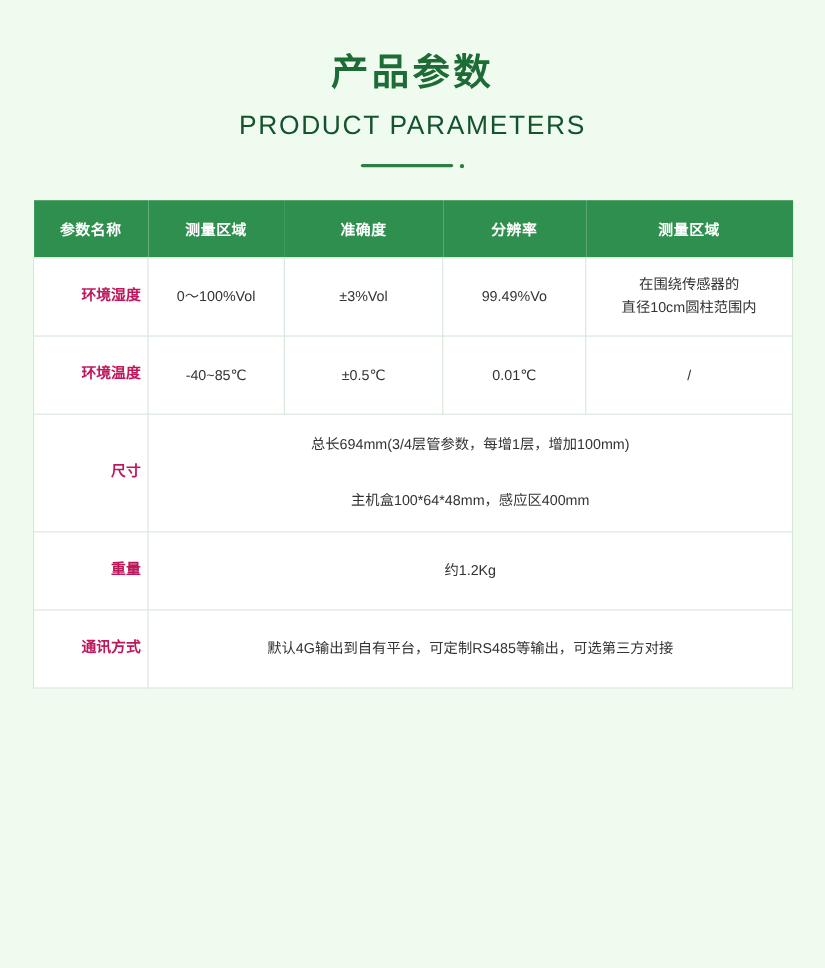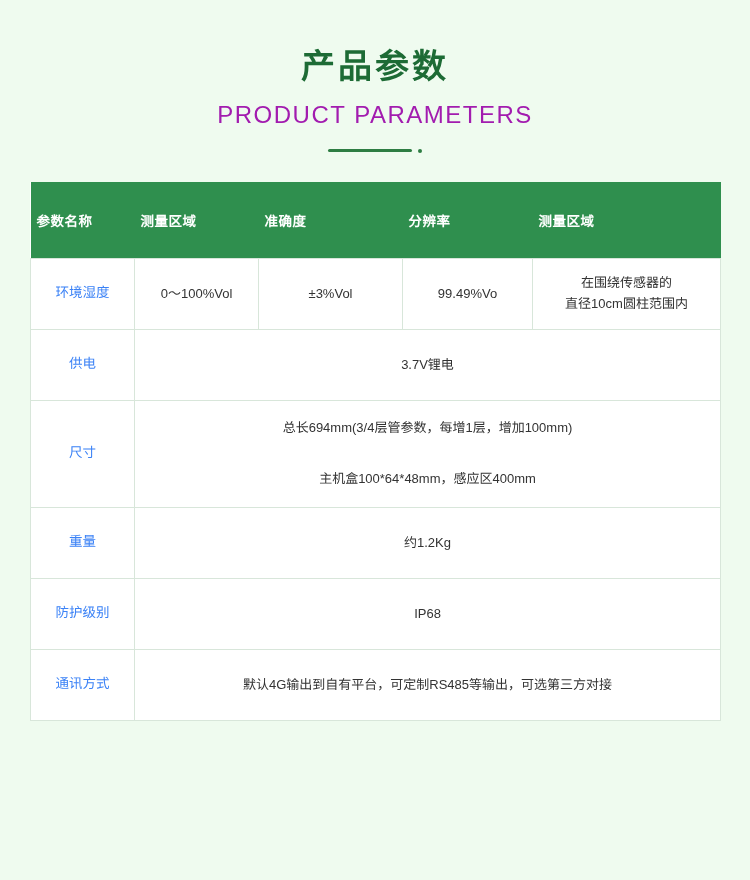--- a/index.html
+++ b/index.html
@@ -29,21 +29,21 @@
     font-size: 34px;
     font-weight: bold;
     color: #1d6b35;
     letter-spacing: 3px;
     line-height: 1.2;
     margin: 0;
   }
   .title-en {
     margin-top: 14px;
     font-size: 24px;
-    color: #a21caf;
+    color: #14532d;
     letter-spacing: 1.5px;
     font-weight: normal;
     line-height: 1.2;
   }
   .divider {
     margin-top: 16px;
     display: flex;
     align-items: center;
     justify-content: center;
     gap: 6px;
@@ -72,40 +72,41 @@
     table-layout: fixed;
     background: #ffffff;
     font-size: 13px;
   }
   table.spec thead th {
     background: #2f8f4e;
     color: #ffffff;
     font-size: 13.5px;
     font-weight: bold;
     height: 36px;
-    padding: 20px 6px;
-    text-align: left;
+    padding: 8px 6px;
+    text-align: center;
     border: none;
     letter-spacing: 0.5px;
   }
   table.spec td {
     border: 1px solid #d8e6da;
     text-align: center;
     padding: 10px 6px;
     color: #333;
     font-size: 13px;
     line-height: 1.55;
     vertical-align: middle;
     background: #ffffff;
   }
   table.spec td.label {
-    color: #3b82f6;
-    font-weight: normal;
+    color: #be185d;
+    font-weight: bold;
     font-size: 13.5px;
     width: 104px;
+    text-align: right;
   }
   table.spec td.tall {
     height: 50px;
   }
   .nowrapline {
     display: block;
     text-align: center;
   }
 </style>
 </head>
@@ -146,45 +147,44 @@
           <td class="label tall">环境湿度</td>
           <td class="tall">0～100%Vol</td>
           <td class="tall">±3%Vol</td>
           <td class="tall">99.49%Vo</td>
           <td class="tall">
             <span class="nowrapline">在围绕传感器的</span>
             <span class="nowrapline">直径10cm圆柱范围内</span>
           </td>
         </tr>
 
+        <tr>
+          <td class="label tall">环境温度</td>
+          <td class="tall">-40~85℃</td>
+          <td class="tall">±0.5℃</td>
+          <td class="tall">0.01℃</td>
+          <td class="tall">/</td>
+        </tr>
 
 
 
-        <tr>
-          <td class="label tall">供电</td>
-          <td class="tall" colspan="4">3.7V锂电</td>
-        </tr>
 
         <tr>
           <td class="label" style="height:86px">尺寸</td>
           <td style="height:86px" colspan="4">
             <span class="nowrapline" style="margin-bottom:30px">总长694mm(3/4层管参数，每增1层，增加100mm)</span>
             <span class="nowrapline">主机盒100*64*48mm，感应区400mm</span>
           </td>
         </tr>
 
         <tr>
           <td class="label tall">重量</td>
           <td class="tall" colspan="4">约1.2Kg</td>
         </tr>
 
-        <tr>
-          <td class="label tall">防护级别</td>
-          <td class="tall" colspan="4">IP68</td>
-        </tr>
 
         <tr>
           <td class="label tall">通讯方式</td>
           <td class="tall" colspan="4">默认4G输出到自有平台，可定制RS485等输出，可选第三方对接</td>
         </tr>
 
       </tbody>
     </table>
   </div>
 

